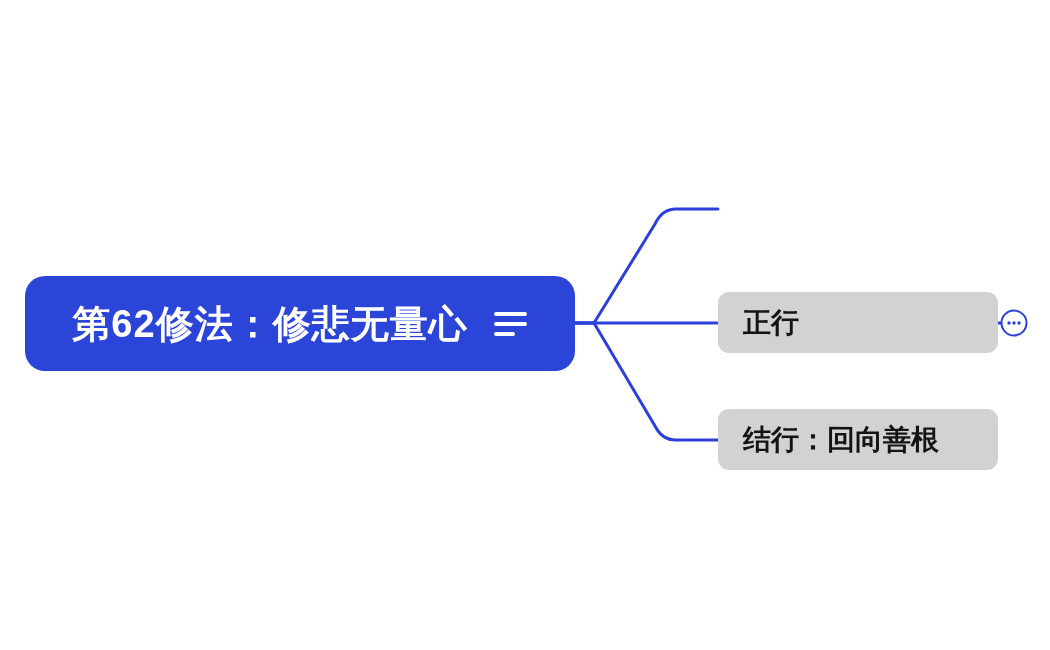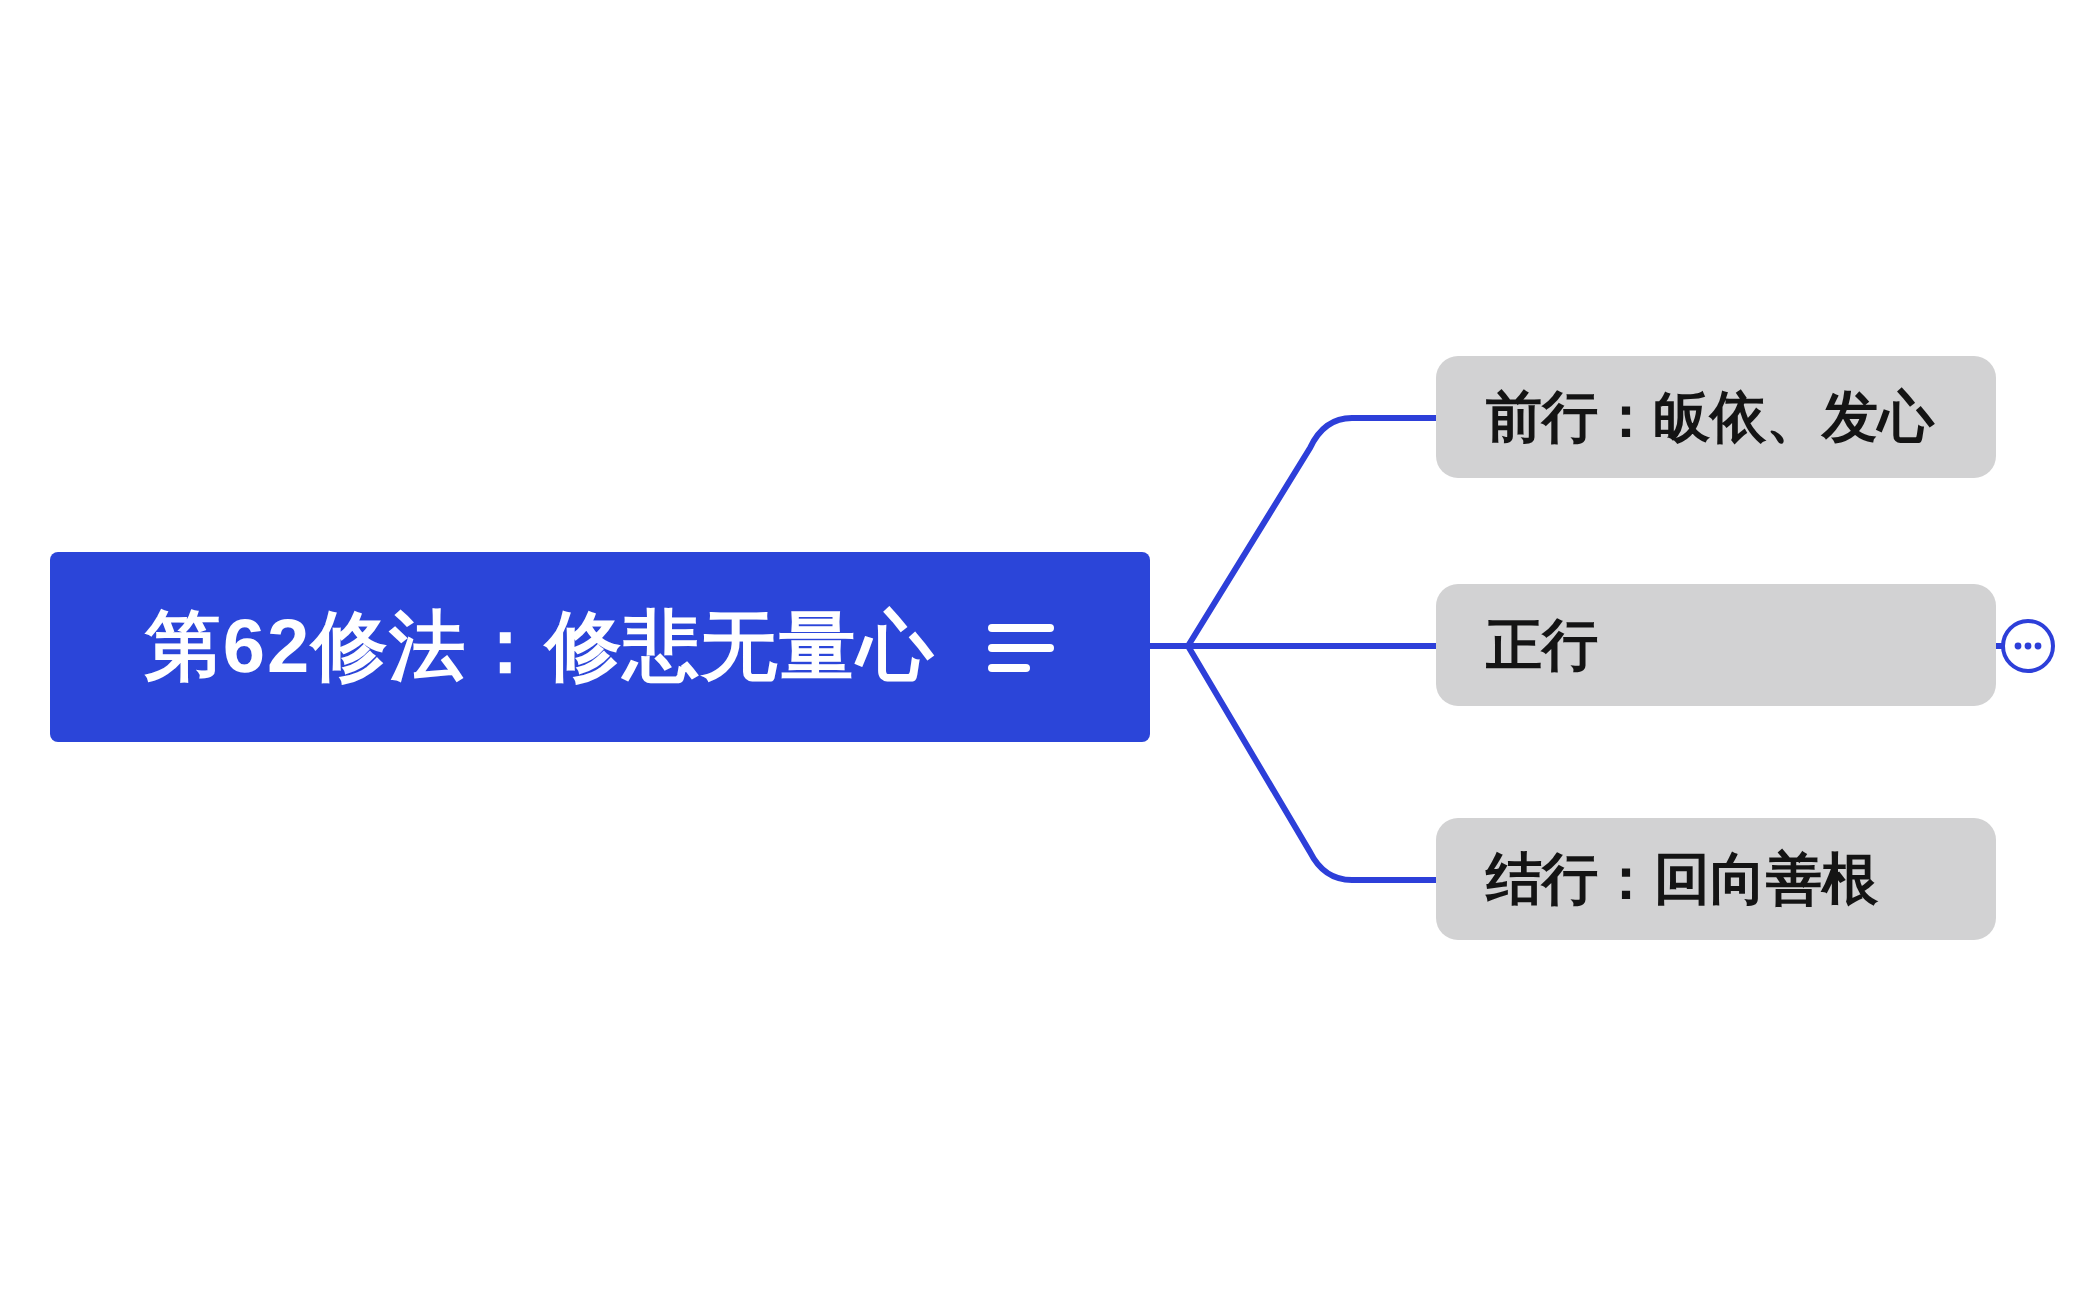--- a/index.html
+++ b/index.html
@@ -19,21 +19,21 @@
   .node {
     position: absolute;
     box-sizing: border-box;
     display: flex;
     align-items: center;
   }
   .root-node {
     left: 25px; top: 276px;
     width: 550px; height: 95px;
     background: #2B45D9;
-    border-radius: 4px;
+    border-radius: 20px;
     justify-content: center;
     gap: 26px;
   }
   .root-label {
     color: #ffffff;
     font-size: 38px;
     font-weight: 700;
     letter-spacing: 1px;
     white-space: nowrap;
     line-height: 1;
@@ -93,23 +93,20 @@
 
   <div class="node root-node">
     <span class="root-label">第62修法：修悲无量心</span>
     <span class="notes-icon">
       <span class="bar bar1"></span>
       <span class="bar bar2"></span>
       <span class="bar bar3"></span>
     </span>
   </div>
 
-  <div class="node branch-node n1">
-    <span class="branch-label">前行：皈依、发心</span>
-  </div>
 
   <div class="node branch-node n3">
     <span class="branch-label">结行：回向善根</span>
   </div>
 
   <div class="node branch-node n2">
     <span class="branch-label">正行</span>
   </div>
 
 </div>

